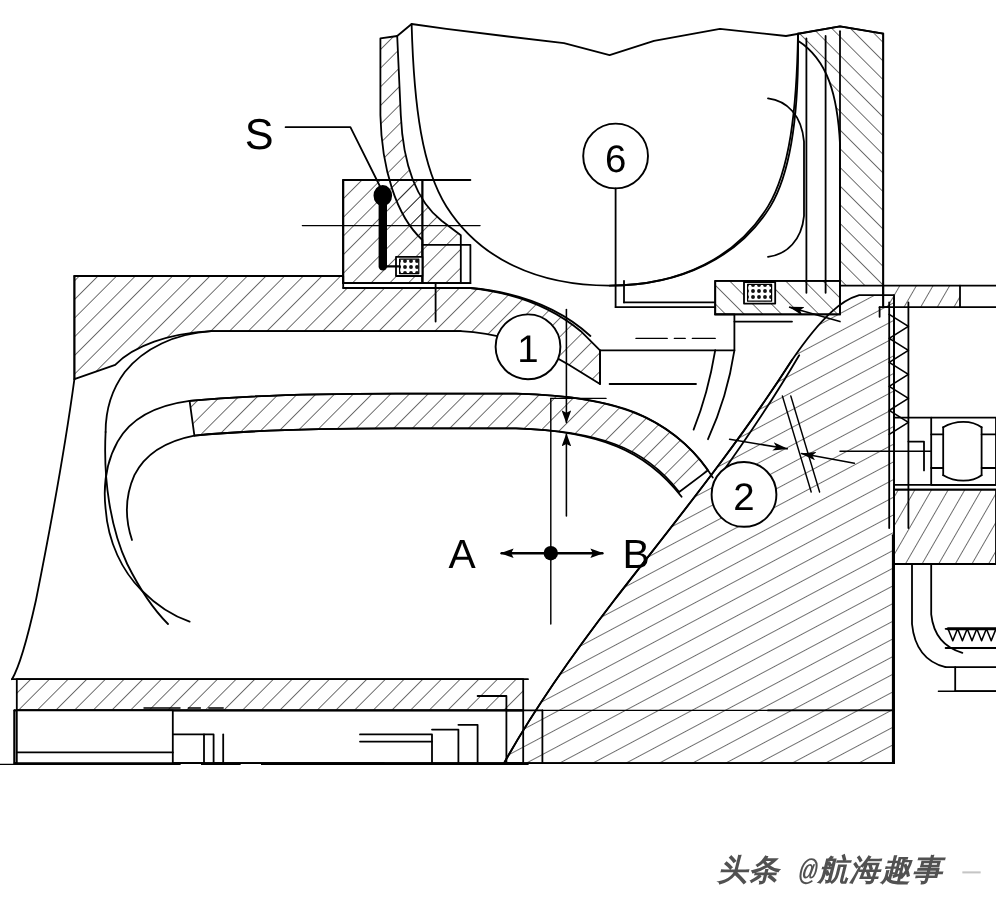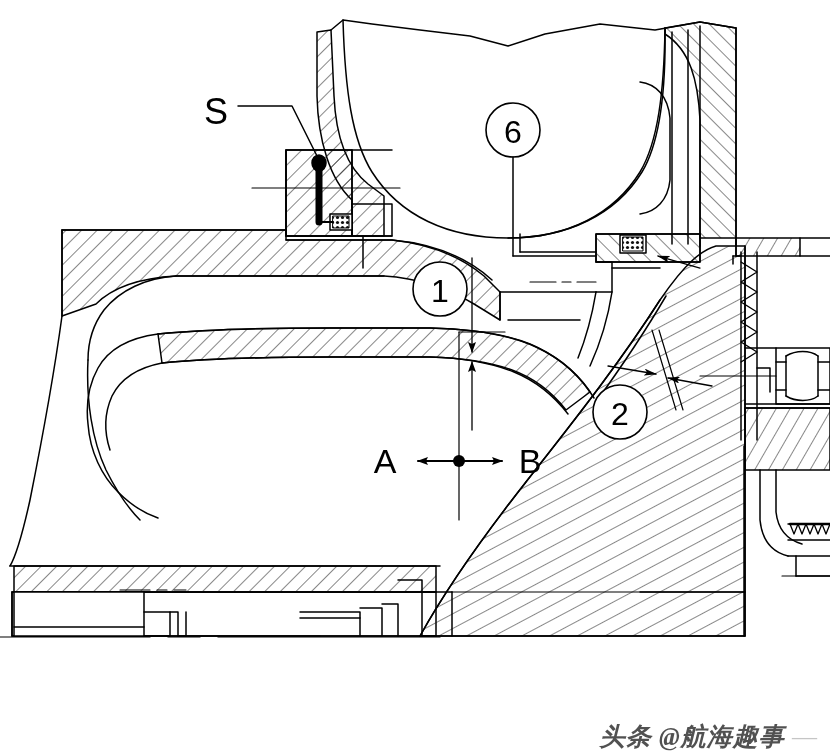--- a/index.html
+++ b/index.html
@@ -18,22 +18,22 @@
     overflow: hidden;
   }
   #drawing-svg {
     display: block;
     width: 830px;
     height: 753px;
   }
   .wm {
     position: absolute;
     right: 12px;
-    bottom: 0;
-    font-family: Liberation Serif, serif;
+    bottom: 12px;
+    font-family: Liberation Mono, monospace;
     font-size: 25px;
     font-weight: 700;
     font-style: italic;
     color: #2c2c2c;
     opacity: 0.82;
     letter-spacing: 1px;
     white-space: nowrap;
     user-select: none;
   }
   .wm .dash {

